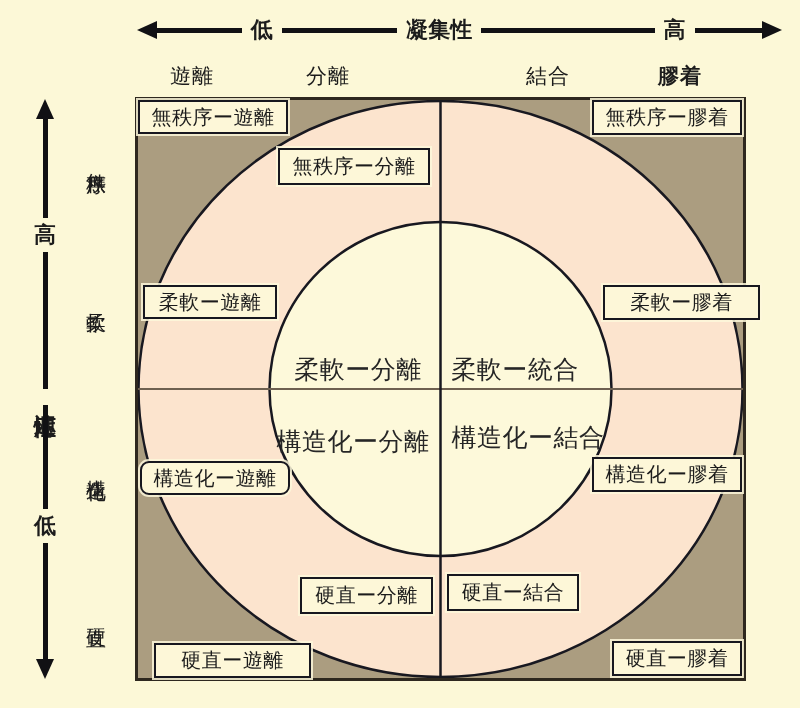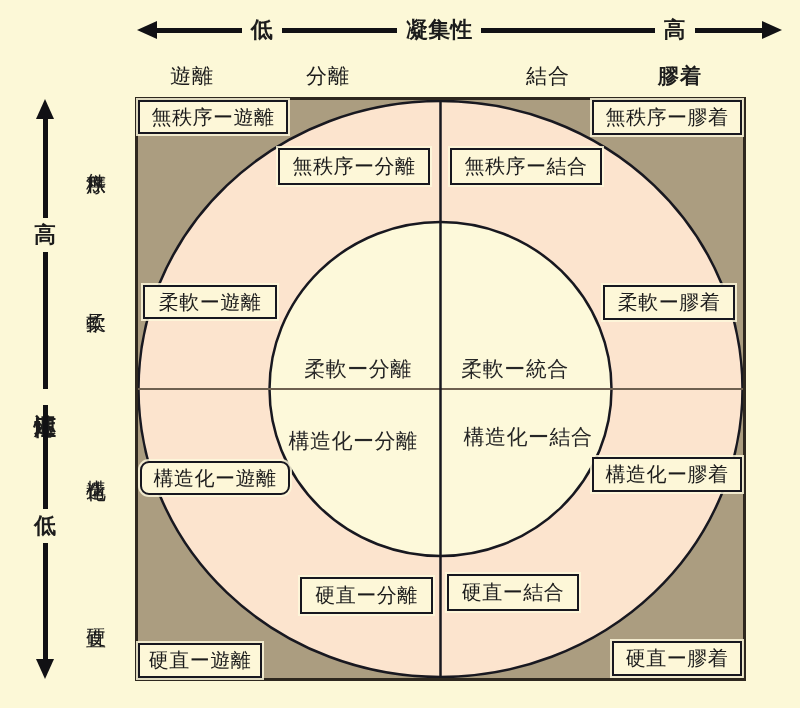--- a/index.html
+++ b/index.html
@@ -70,31 +70,31 @@
     display:flex;align-items:center;justify-content:center;
     background:#fdf7d8;border:2px solid #17171f;
     font-size:20px;white-space:nowrap;letter-spacing:0.5px;
     box-shadow:0 0 0 2px rgba(253,248,218,0.85);
   }
   .bx0{left:0;top:0;width:150px;height:34px;}
   .bx1{left:140px;top:48px;width:152px;height:37px;}
   .bx2{left:312px;top:48px;width:152px;height:37px;}
   .bx3{left:454px;top:0;width:150px;height:35px;}
   .bx4{left:5px;top:185px;width:134px;height:34px;}
-  .bx5{left:465px;top:185px;width:132px;height:35px;}
+  .bx5{left:465px;top:185px;width:157px;height:35px;}
   .bx6{left:2px;top:361px;width:150px;height:34px;border-radius:9px;}
   .bx7{left:454px;top:357px;width:150px;height:35px;}
   .bx8{left:162px;top:477px;width:133px;height:37px;}
   .bx9{left:309px;top:474px;width:132px;height:37px;}
-  .bx10{left:0;top:543px;width:124px;height:35px;}
+  .bx10{left:16px;top:543px;width:157px;height:35px;}
   .bx11{left:474px;top:541px;width:130px;height:35px;font-family:Liberation Serif, serif;}
 
   .inner-label{
     position:absolute;transform:translate(-50%,-50%);
-    font-size:21px;white-space:nowrap;letter-spacing:0.5px;color:#262626;
+    font-size:25px;white-space:nowrap;letter-spacing:0.5px;color:#262626;
   }
   .in0{left:220px;top:269px;}
   .in1{left:377px;top:269px;}
   .in2{left:215px;top:341px;}
   .in3{left:390px;top:337px;}
 </style>
 </head>
 <body>
 
 <div class="canvas">
@@ -137,21 +137,20 @@
     <svg width="605" height="578" viewBox="0 0 605 578">
       <rect x="0" y="0" width="605" height="578" fill="#ab9d80"></rect>
       <ellipse cx="302.5" cy="289" rx="302" ry="288" fill="#fce4ce" stroke="#181820" stroke-width="2.5"></ellipse>
       <ellipse cx="302.5" cy="289" rx="171" ry="167" fill="#fdf9da" stroke="#181820" stroke-width="2.5"></ellipse>
       <line x1="0" y1="289" x2="605" y2="289" stroke="#6e6050" stroke-width="2"></line>
       <line x1="302.5" y1="0" x2="302.5" y2="578" stroke="#181820" stroke-width="2.5"></line>
     </svg>
 
     <div class="cell-box bx0">無秩序ー遊離</div>
     <div class="cell-box bx1">無秩序ー分離</div>
-    <div class="cell-box bx2">無秩序ー結合</div>
     <div class="cell-box bx3">無秩序ー膠着</div>
     <div class="cell-box bx4">柔軟ー遊離</div>
     <div class="cell-box bx5">柔軟ー膠着</div>
     <div class="cell-box bx6">構造化ー遊離</div>
     <div class="cell-box bx7">構造化ー膠着</div>
     <div class="cell-box bx8">硬直ー分離</div>
     <div class="cell-box bx9">硬直ー結合</div>
     <div class="cell-box bx10">硬直ー遊離</div>
     <div class="cell-box bx11">硬直ー膠着</div>
 

